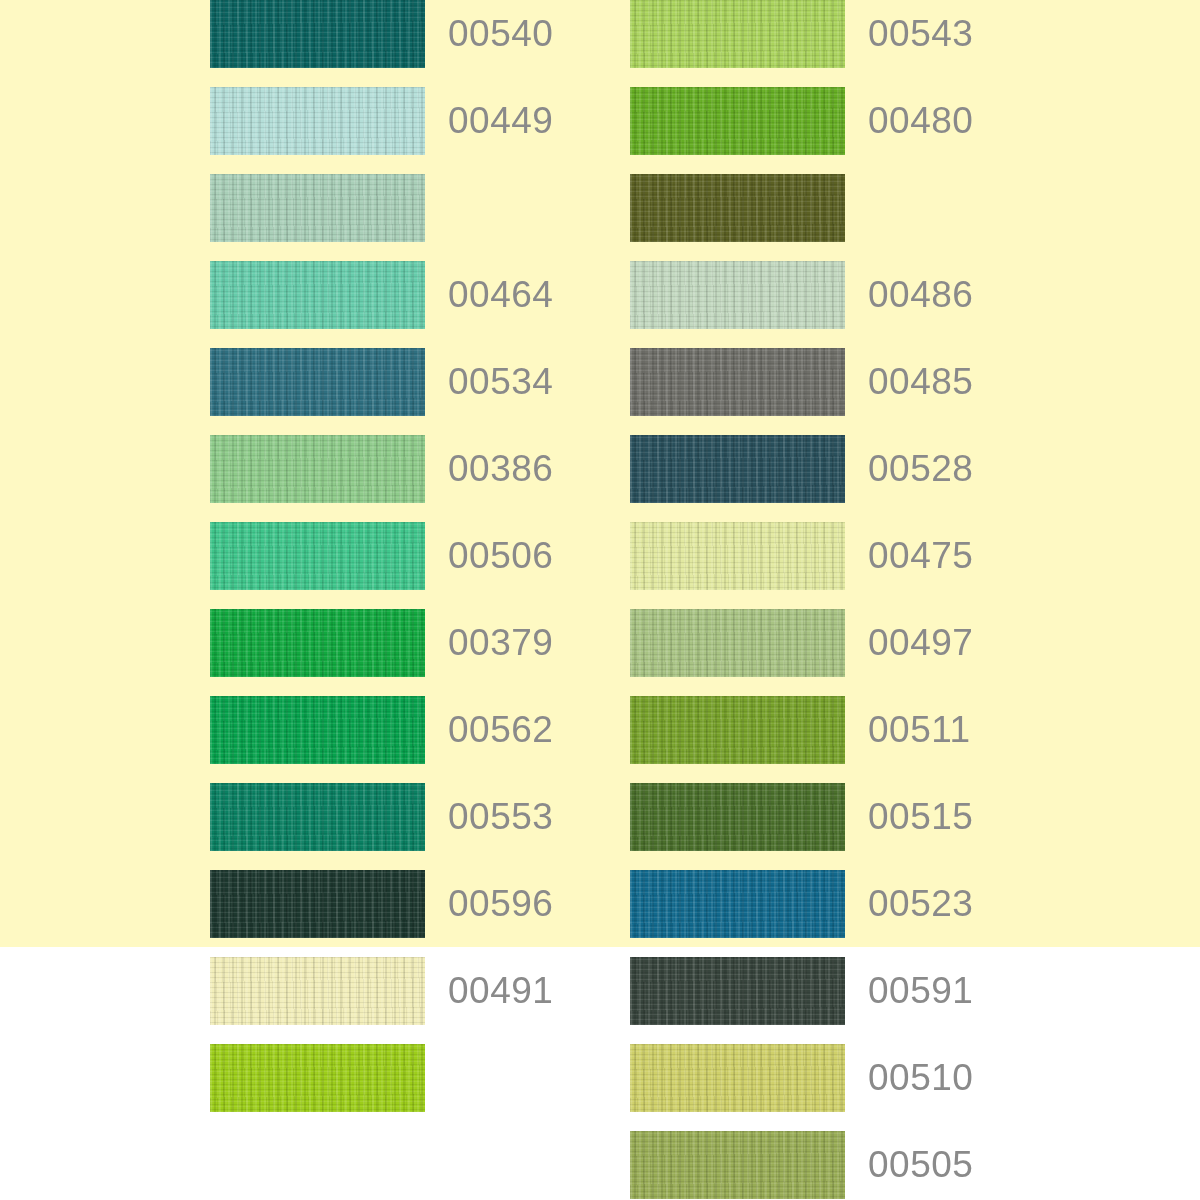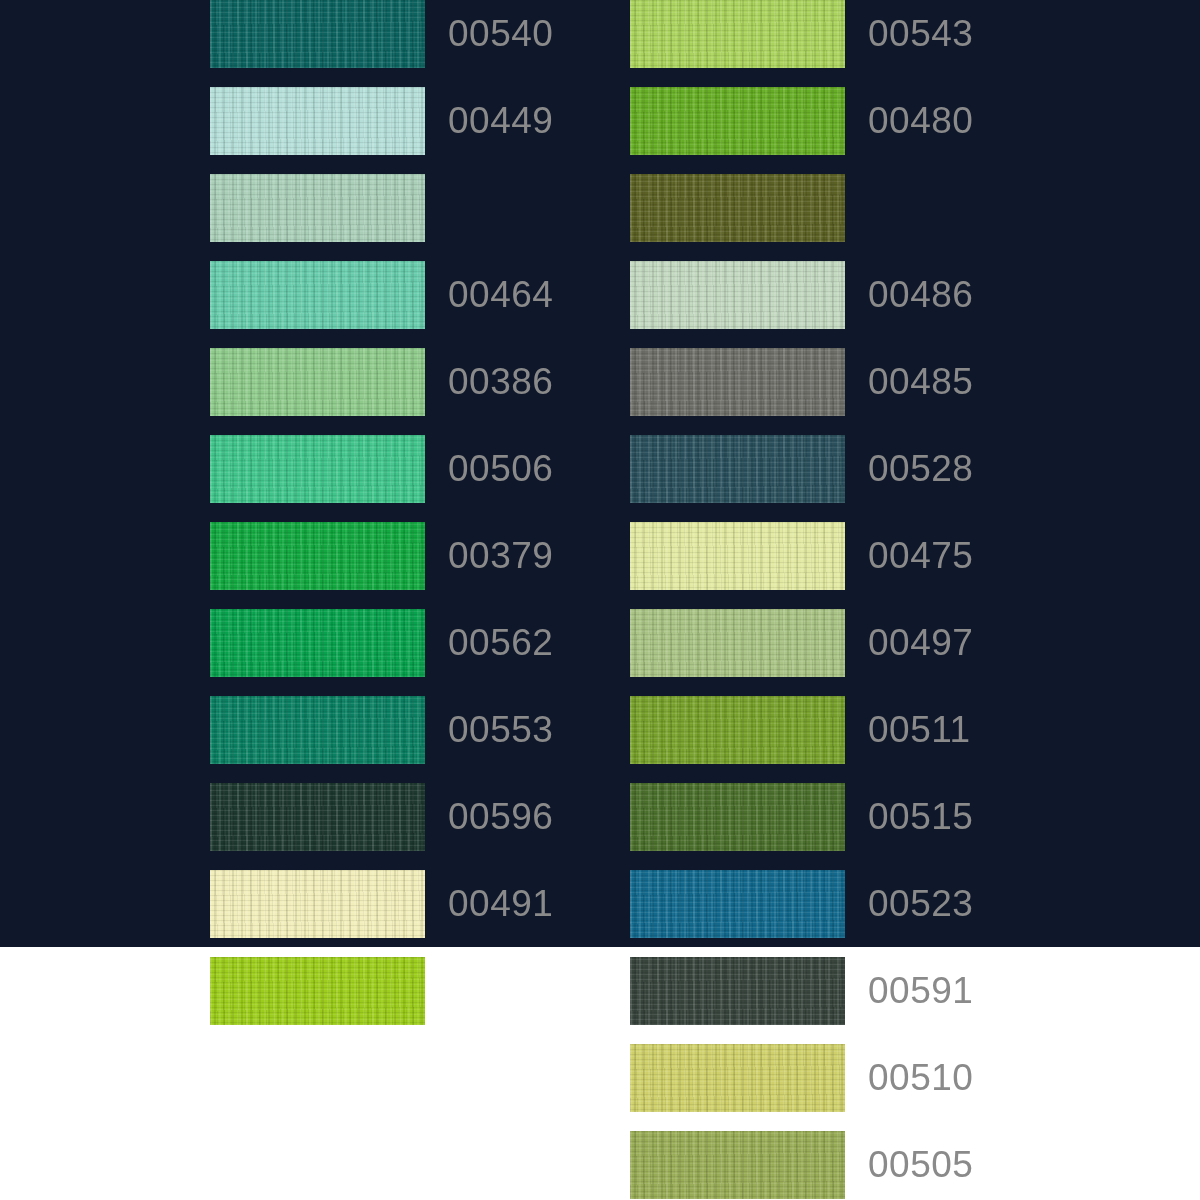--- a/index.html
+++ b/index.html
@@ -14,21 +14,21 @@
     overflow: hidden;
     position: relative;
   }
 
   #chart-sheet {
     position: absolute;
     left: 0;
     top: 0;
     width: 1200px;
     height: 947px;
-    background: #0f172a;
+    background: #fef9c3;
   }
 
   .swatch-column {
     position: absolute;
     top: 0;
     width: 420px;
   }
 
   #column-left  { left: 210px; }
   #column-right { left: 630px; }
@@ -120,20 +120,24 @@
         <div class="swatch-label">00449</div>
       </div>
       <div class="swatch-row">
         <div class="swatch-chip" style="background-color: rgb(169, 207, 184);"></div>
       </div>
       <div class="swatch-row">
         <div class="swatch-chip" style="background-color: rgb(102, 204, 171);"></div>
         <div class="swatch-label">00464</div>
       </div>
       <div class="swatch-row">
+        <div class="swatch-chip" style="background-color: rgb(46, 111, 128);"></div>
+        <div class="swatch-label">00534</div>
+      </div>
+      <div class="swatch-row">
         <div class="swatch-chip" style="background-color: rgb(142, 203, 138);"></div>
         <div class="swatch-label">00386</div>
       </div>
       <div class="swatch-row">
         <div class="swatch-chip" style="background-color: rgb(63, 197, 139);"></div>
         <div class="swatch-label">00506</div>
       </div>
       <div class="swatch-row">
         <div class="swatch-chip" style="background-color: rgb(17, 168, 63);"></div>
         <div class="swatch-label">00379</div>

